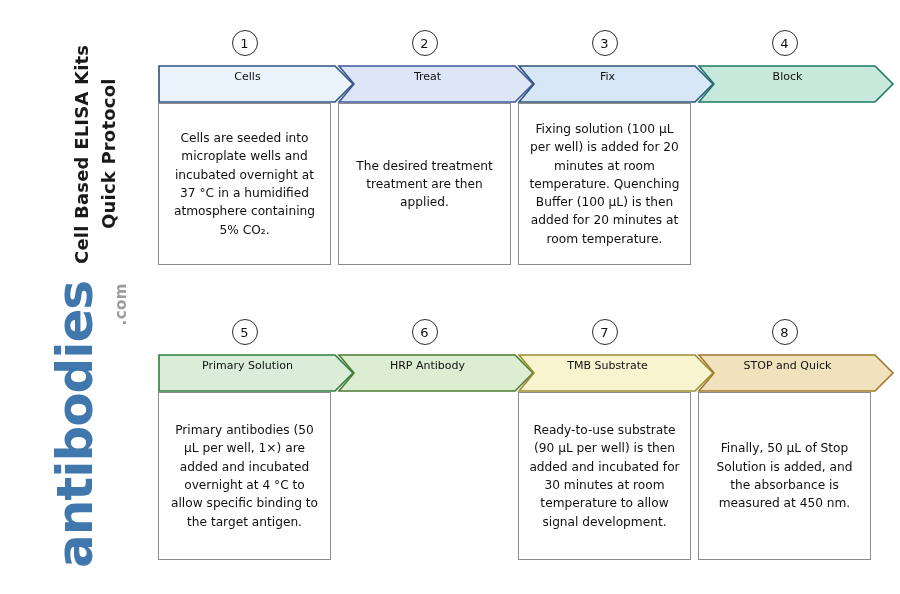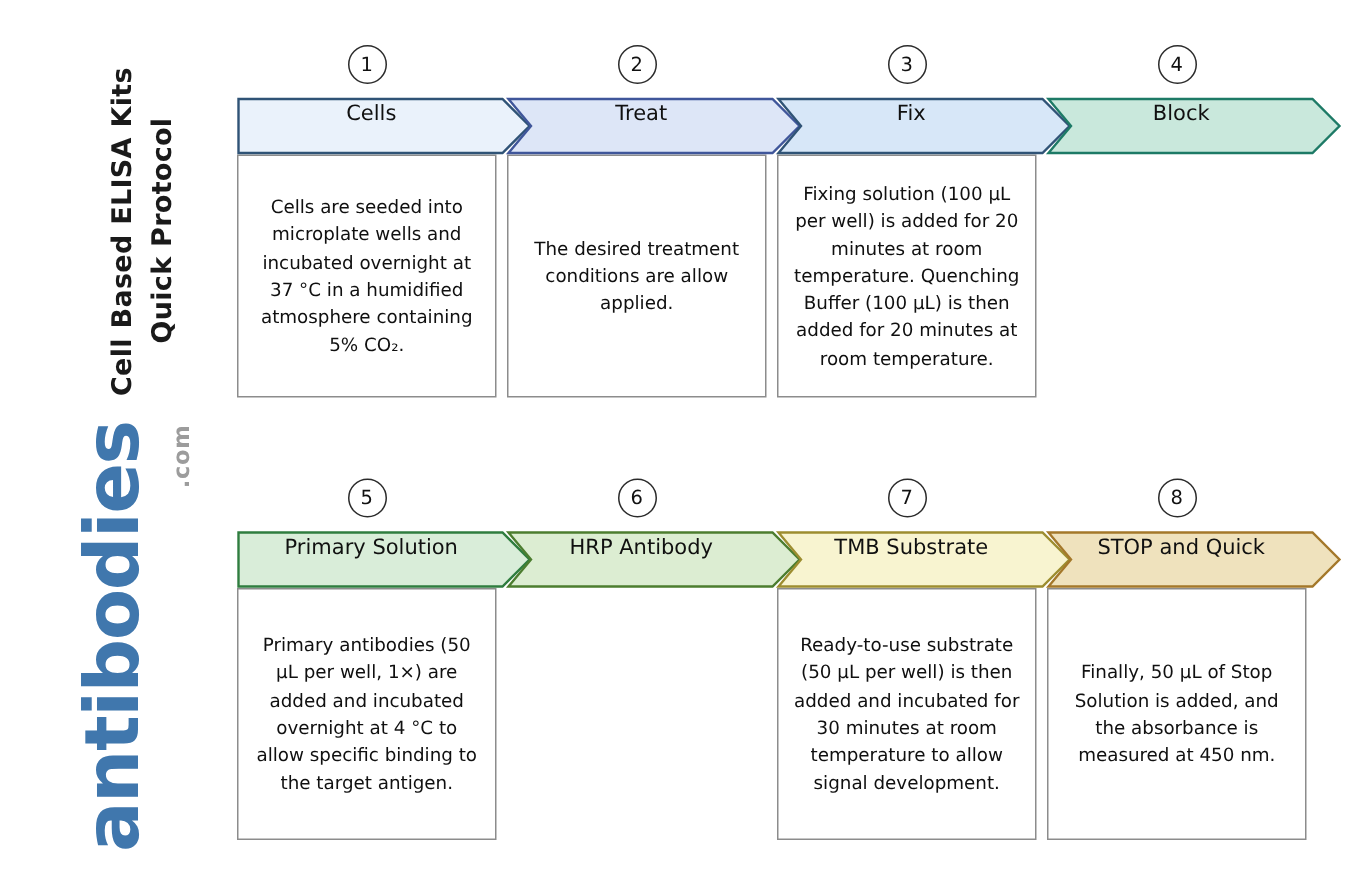--- a/index.html
+++ b/index.html
@@ -37,21 +37,21 @@
     font-size:13px;color:#111;background:#fff;box-sizing:border-box;
   }
   .arrow-wrap{position:relative;height:38px;}
   .arrow-svg{
     position:absolute;left:0;top:0;height:38px;width:calc(100% + 23px);
     overflow:visible;display:block;
   }
   .arrow-label{
     position:absolute;left:6px;right:0;top:0;height:22px;
     display:flex;align-items:center;justify-content:center;
-    font-size:14px;color:#101010;z-index:2;
+    font-size:11px;color:#101010;z-index:2;
   }
   .desc-box{
     border:1px solid #8c8c8c;background:#fff;box-sizing:border-box;
     display:flex;align-items:center;justify-content:center;
     text-align:center;font-size:12.2px;line-height:1.5;color:#101010;
     padding:8px 9px;
   }
   .row1 .desc-box{min-height:162px;}
   .row2 .desc-box{min-height:168px;}
 </style>
@@ -82,21 +82,21 @@
 
     <div class="step">
       <div class="num-circle">2</div>
       <div class="arrow-wrap">
         <svg class="arrow-svg" viewBox="0 0 196 38" preserveAspectRatio="none">
           <polygon points="1,1 177,1 195,19 177,37 1,37 16,19" stroke-width="1.6" vector-effect="non-scaling-stroke" fill="#dde6f7" stroke="#3f569a"></polygon>
         </svg>
         <span class="arrow-label">Treat</span>
       </div>
       <div class="desc-box">
-        <span>The desired treatment conditions are allow applied.</span>
+        <span>The desired treatment treatment are then applied.</span>
       </div>
     </div>
 
     <div class="step">
       <div class="num-circle">3</div>
       <div class="arrow-wrap">
         <svg class="arrow-svg" viewBox="0 0 196 38" preserveAspectRatio="none">
           <polygon points="1,1 177,1 195,19 177,37 1,37 16,19" stroke-width="1.6" vector-effect="non-scaling-stroke" fill="#d7e7f8" stroke="#2f5376"></polygon>
         </svg>
         <span class="arrow-label">Fix</span>
@@ -145,21 +145,21 @@
 
     <div class="step">
       <div class="num-circle">7</div>
       <div class="arrow-wrap">
         <svg class="arrow-svg" viewBox="0 0 196 38" preserveAspectRatio="none">
           <polygon points="1,1 177,1 195,19 177,37 1,37 16,19" stroke-width="1.6" vector-effect="non-scaling-stroke" fill="#f8f4d0" stroke="#9d8d2f"></polygon>
         </svg>
         <span class="arrow-label">TMB Substrate</span>
       </div>
       <div class="desc-box">
-        <span>Ready-to-use substrate (50 μL per well) is then added and incubated for 30 minutes at room temperature to allow signal development.</span>
+        <span>Ready-to-use substrate (90 μL per well) is then added and incubated for 30 minutes at room temperature to allow signal development.</span>
       </div>
     </div>
 
     <div class="step">
       <div class="num-circle">8</div>
       <div class="arrow-wrap">
         <svg class="arrow-svg" viewBox="0 0 196 38" preserveAspectRatio="none">
           <polygon points="1,1 177,1 195,19 177,37 1,37 16,19" stroke-width="1.6" vector-effect="non-scaling-stroke" fill="#efe2bd" stroke="#a4782a"></polygon>
         </svg>
         <span class="arrow-label">STOP and Quick</span>

